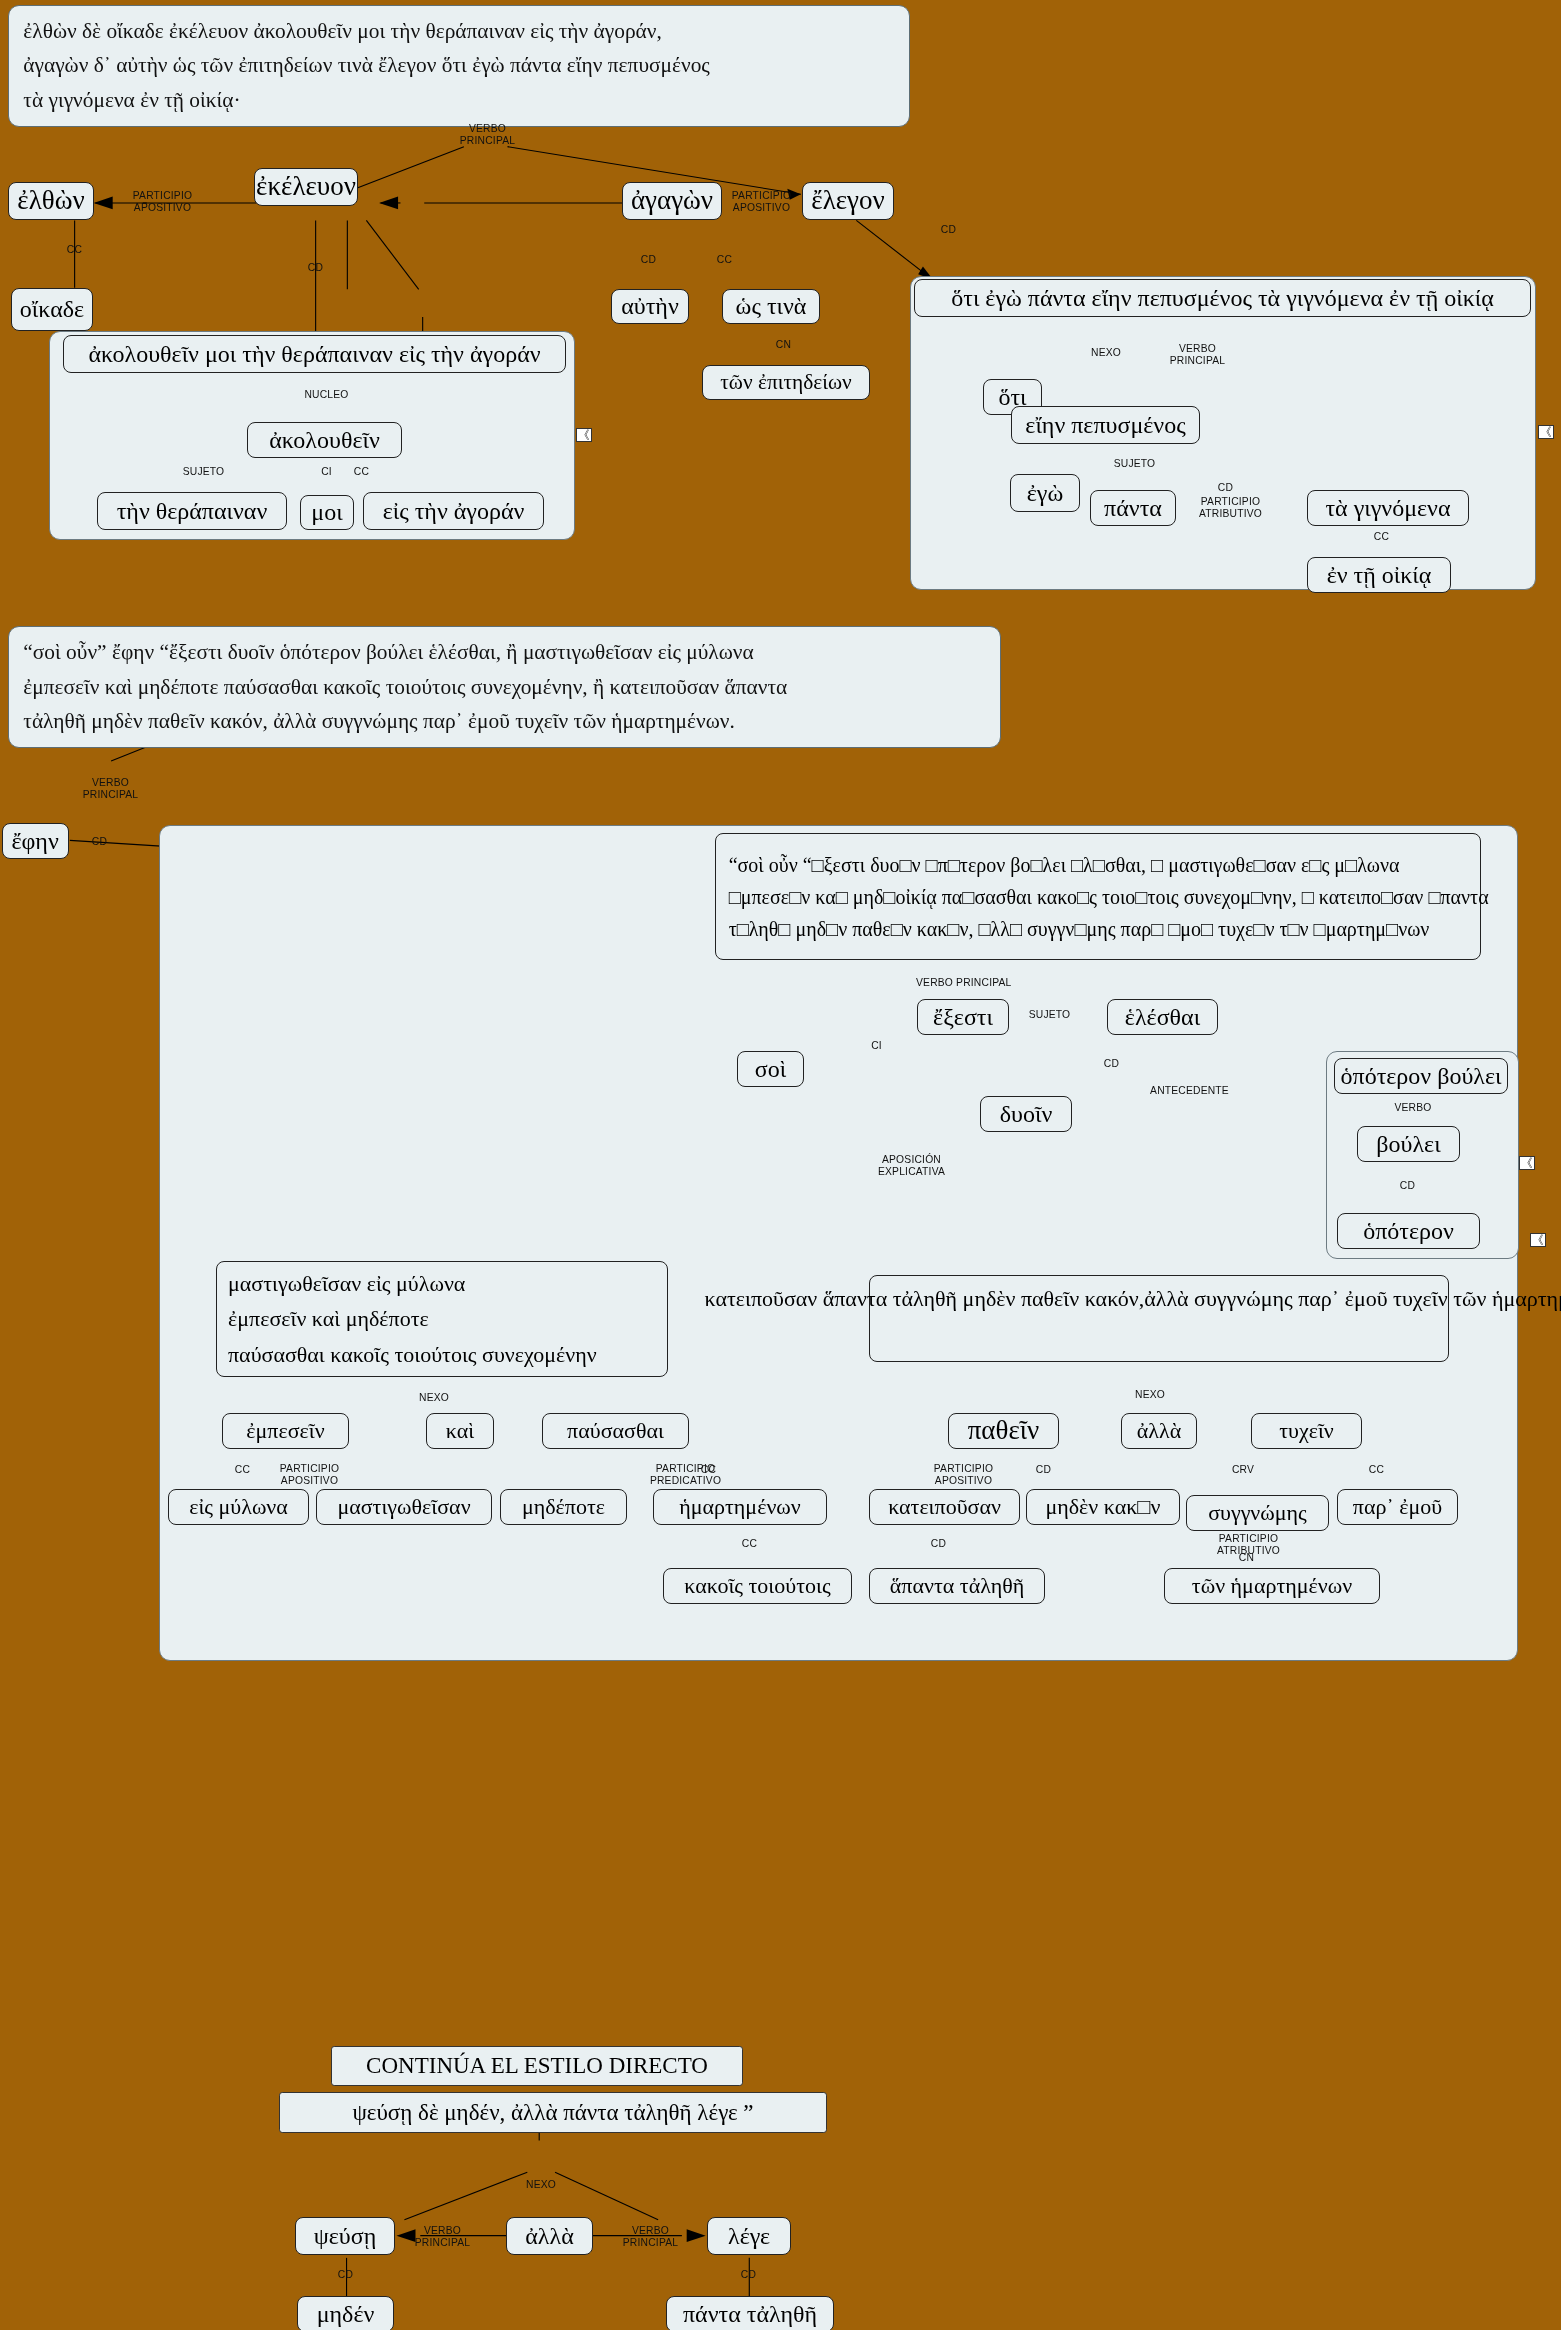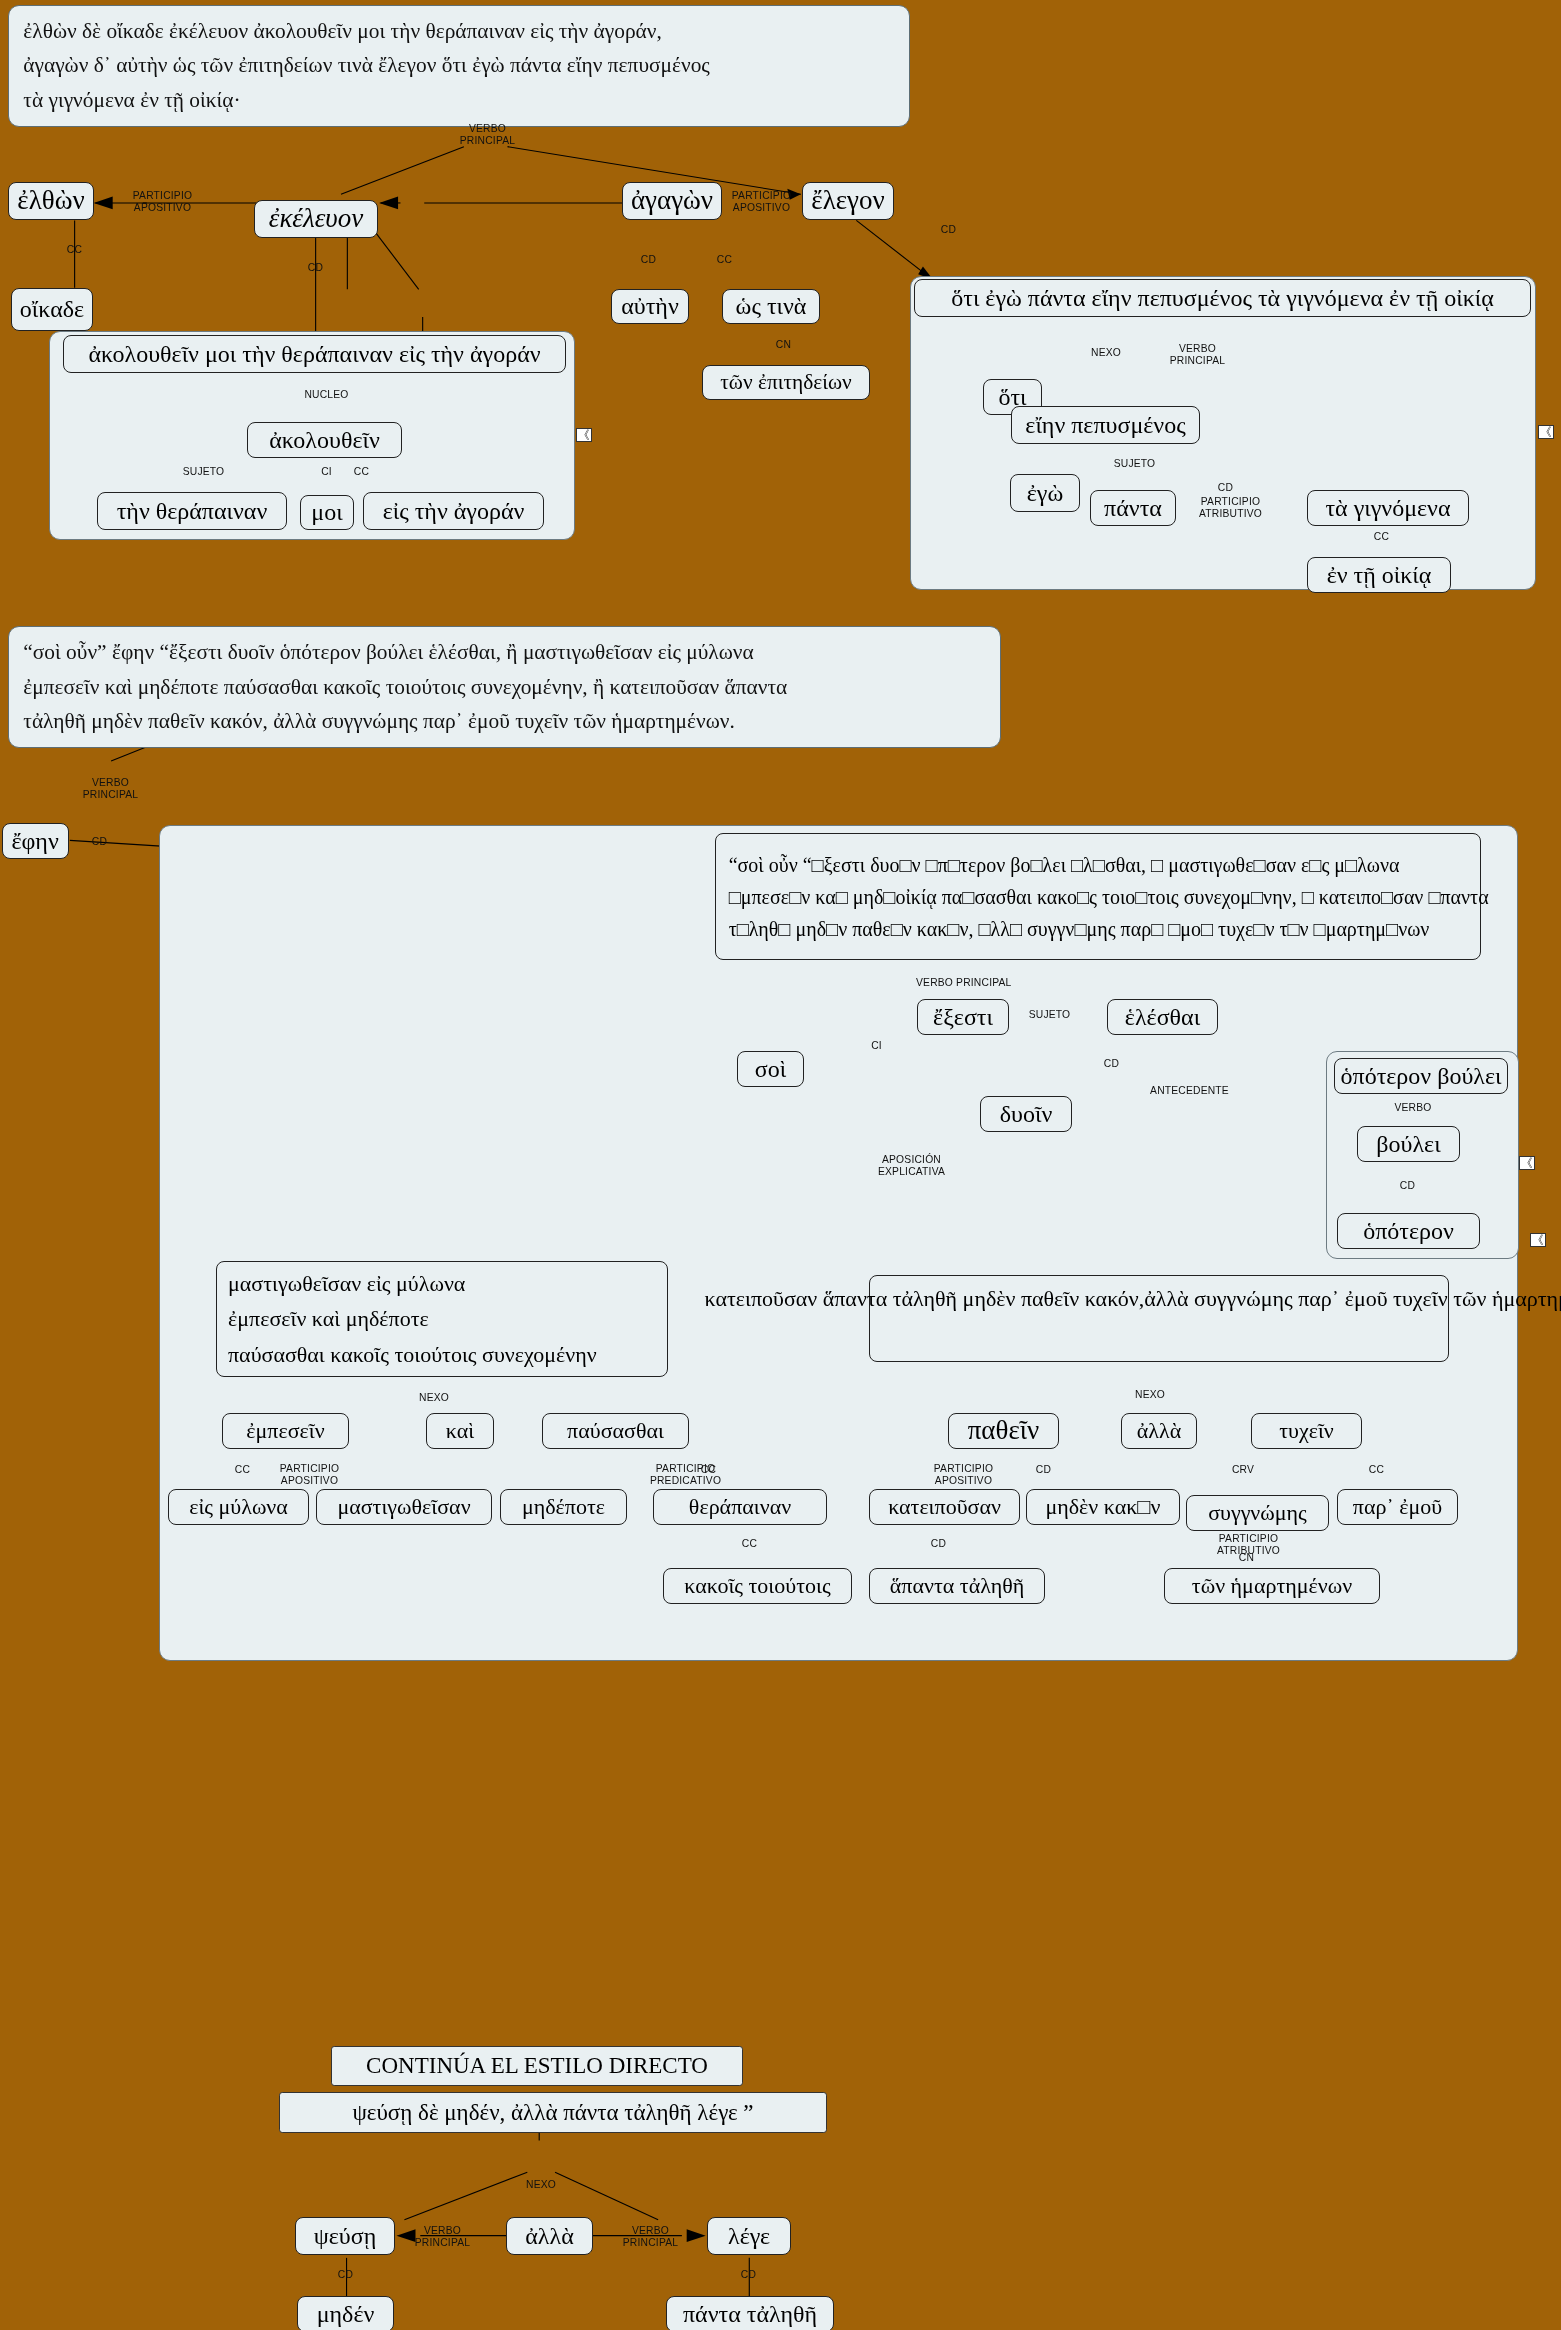--- a/index.html
+++ b/index.html
@@ -149,21 +149,21 @@
   <div class="txtbox" style="left:8px;top:4.8px;width:902px;">
     <div>ἐλθὼν δὲ οἴκαδε ἐκέλευον ἀκολουθεῖν μοι τὴν θεράπαιναν εἰς τὴν ἀγοράν,</div>
     <div>ἀγαγὼν δ᾽ αὐτὴν ὡς  τῶν ἐπιτηδείων τινὰ ἔλεγον ὅτι ἐγὼ πάντα εἴην πεπυσμένος</div>
     <div>τὰ γιγνόμενα ἐν τῇ οἰκίᾳ·</div>
   </div>
 
   <div class="lbl" style="left:448px;top:123px;width:79px;">VERBO<br>PRINCIPAL</div>
 
   <div class="node f34" style="left:8px;top:182px;width:86px;height:38px;">ἐλθὼν</div>
   <div class="lbl" style="left:119px;top:190px;width:87px;">PARTICIPIO<br>APOSITIVO</div>
-  <div class="node f34" style="left:254px;top:200px;width:124px;height:38px;font-style:italic;">ἐκέλευον</div>
+  <div class="node f34" style="left:254px;top:168px;width:104px;height:38px;">ἐκέλευον</div>
 
   <div class="lbl" style="left:62px;top:244px;width:25px;">CC</div>
   <div class="lbl" style="left:303px;top:262px;width:25px;">CD</div>
 
   <div class="node f30" style="left:11px;top:288px;width:82px;height:43px;">οἴκαδε</div>
 
   <div class="node f34" style="left:622px;top:182px;width:100px;height:38px;">ἀγαγὼν</div>
   <div class="lbl" style="left:718px;top:190px;width:87px;">PARTICIPIO<br>APOSITIVO</div>
   <div class="node f34" style="left:802px;top:182px;width:92px;height:38px;">ἔλεγον</div>
 
@@ -264,21 +264,21 @@
   <div class="node f28" style="left:542px;top:1413px;width:147px;height:36px;font-size:22px;">παύσασθαι</div>
 
   <div class="lbl" style="left:230px;top:1464px;width:25px;">CC</div>
   <div class="lbl" style="left:262px;top:1463px;width:95px;">PARTICIPIO<br>APOSITIVO</div>
   <div class="lbl" style="left:696px;top:1464px;width:25px;">CC</div>
   <div class="lbl" style="left:634px;top:1463px;width:103px;">PARTICIPIO<br>PREDICATIVO</div>
 
   <div class="node f28" style="left:168px;top:1489px;width:141px;height:36px;font-size:22px;">εἰς μύλωνα</div>
   <div class="node f28" style="left:316px;top:1489px;width:176px;height:36px;font-size:22px;">μαστιγωθεῖσαν</div>
   <div class="node f28" style="left:500px;top:1489px;width:127px;height:36px;font-size:22px;">μηδέποτε</div>
-  <div class="node f28" style="left:653px;top:1489px;width:174px;height:36px;font-size:22px;">θεράπαιναν</div>
+  <div class="node f28" style="left:653px;top:1489px;width:174px;height:36px;font-size:22px;">ἡμαρτημένων</div>
   <div class="lbl" style="left:737px;top:1538px;width:25px;">CC</div>
   <div class="node f28" style="left:663px;top:1568px;width:189px;height:36px;font-size:22px;">κακοῖς τοιούτοις</div>
 
   <div class="node" style="left:869px;top:1275px;width:580px;height:87px;flex-direction:row;align-items:flex-start;justify-content:center;padding:4.8px 11px;font-size:22px;line-height:1.6;white-space:normal;">
     <div style="white-space:nowrap;">κατειποῦσαν ἅπαντα τἀληθῆ μηδὲν παθεῖν κακόν,</div>
     <div style="white-space:nowrap;">ἀλλὰ συγγνώμης  παρ᾽ ἐμοῦ τυχεῖν τῶν ἡμαρτημένων</div>
   </div>
 
   <div class="lbl" style="left:1132px;top:1389px;width:36px;">NEXO</div>
   <div class="node f28" style="left:948px;top:1413px;width:111px;height:36px;font-size:27px;">παθεῖν</div>

